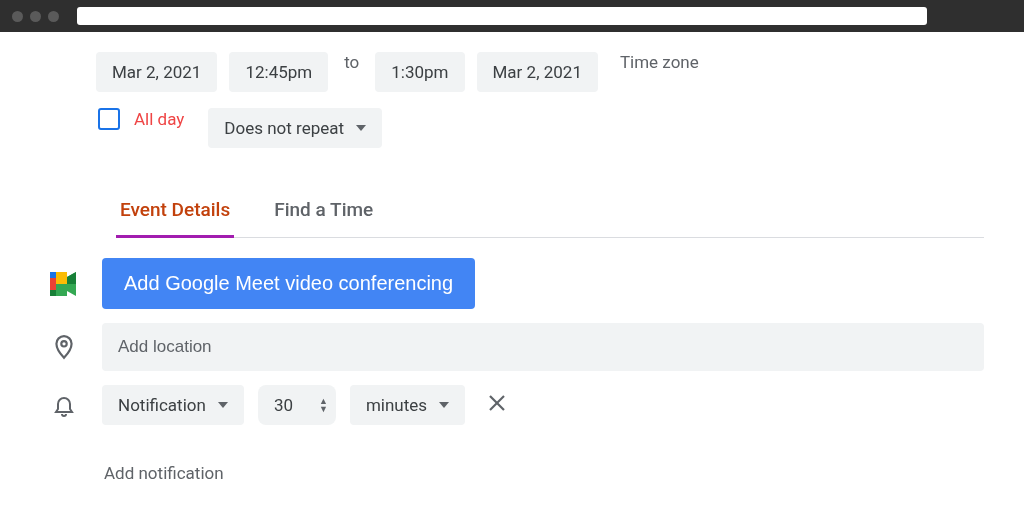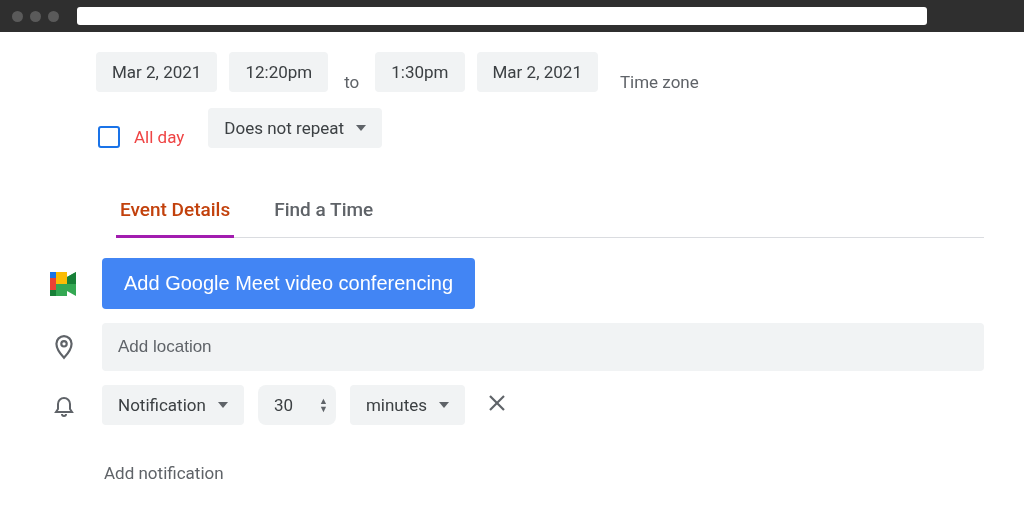--- a/index.html
+++ b/index.html
@@ -26,21 +26,21 @@
     background: #fff;
     height: 18px;
     border-radius: 3px;
     margin-right: 85px;
   }
   .content {
     padding: 20px 20px 0 20px;
   }
   .row {
     display: flex;
-    align-items: flex-end;
+    align-items: flex-start;
     gap: 12px;
     margin-bottom: 16px;
   }
   .chip {
     background: #f1f3f4;
     border-radius: 4px;
     padding: 10px 16px;
     font-size: 17px;
     color: #3c4043;
     display: inline-flex;
@@ -181,21 +181,21 @@
     <div class="dot"></div>
     <div class="dot"></div>
   </div>
   <div class="urlbar"></div>
 </div>
 
 <div class="content">
 
   <div class="row first-indent">
     <div class="chip">Mar 2, 2021</div>
-    <div class="chip">12:20pm</div>
+    <div class="chip">12:45pm</div>
     <div class="plain">to</div>
     <div class="chip">1:30pm</div>
     <div class="chip">Mar 2, 2021</div>
     <div class="link-plain" style="margin-left:10px;">Time zone</div>
   </div>
 
   <div class="row first-indent" style="margin-top:8px; gap:20px;">
     <span class="checkbox-wrap">
       <span class="checkbox"></span>
       <span class="plain" style="color:#ef4444;">All day</span>

